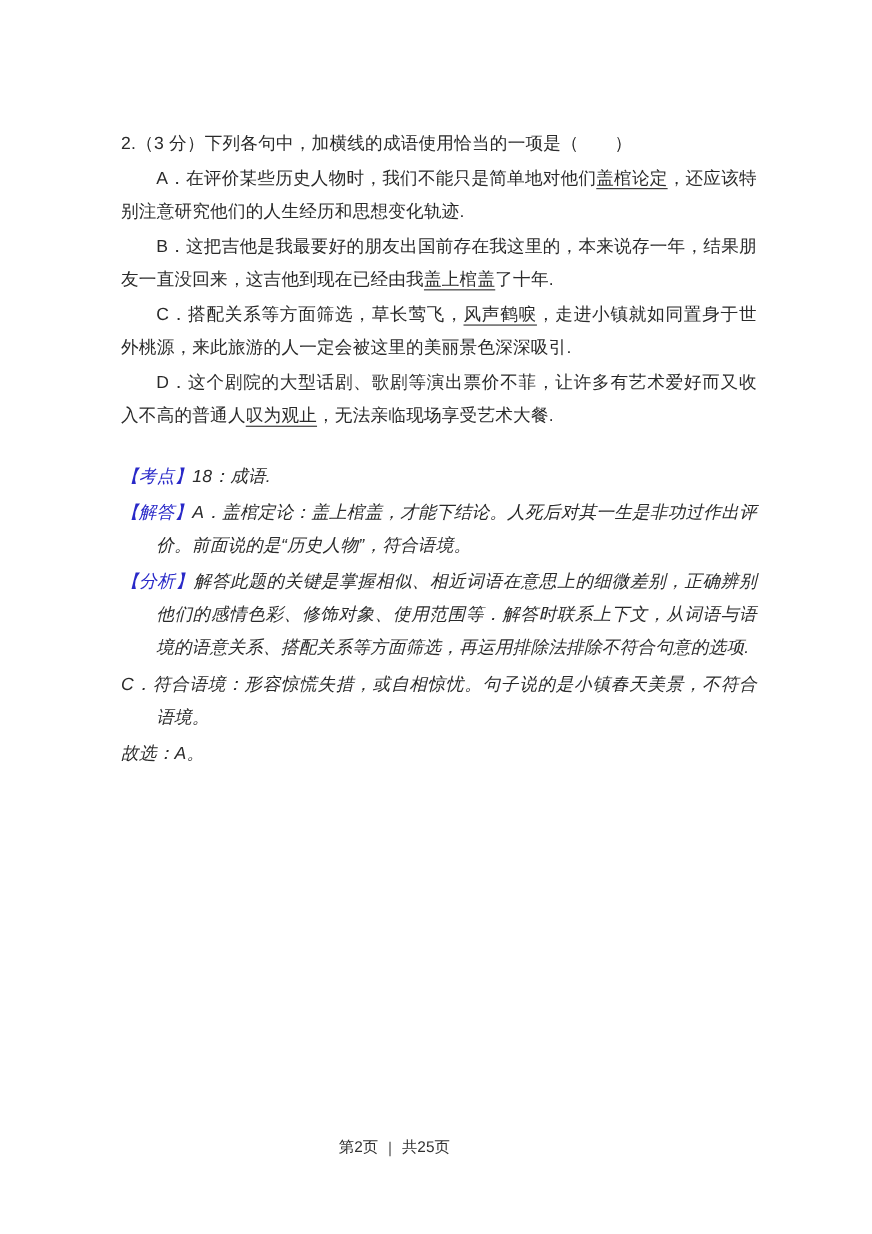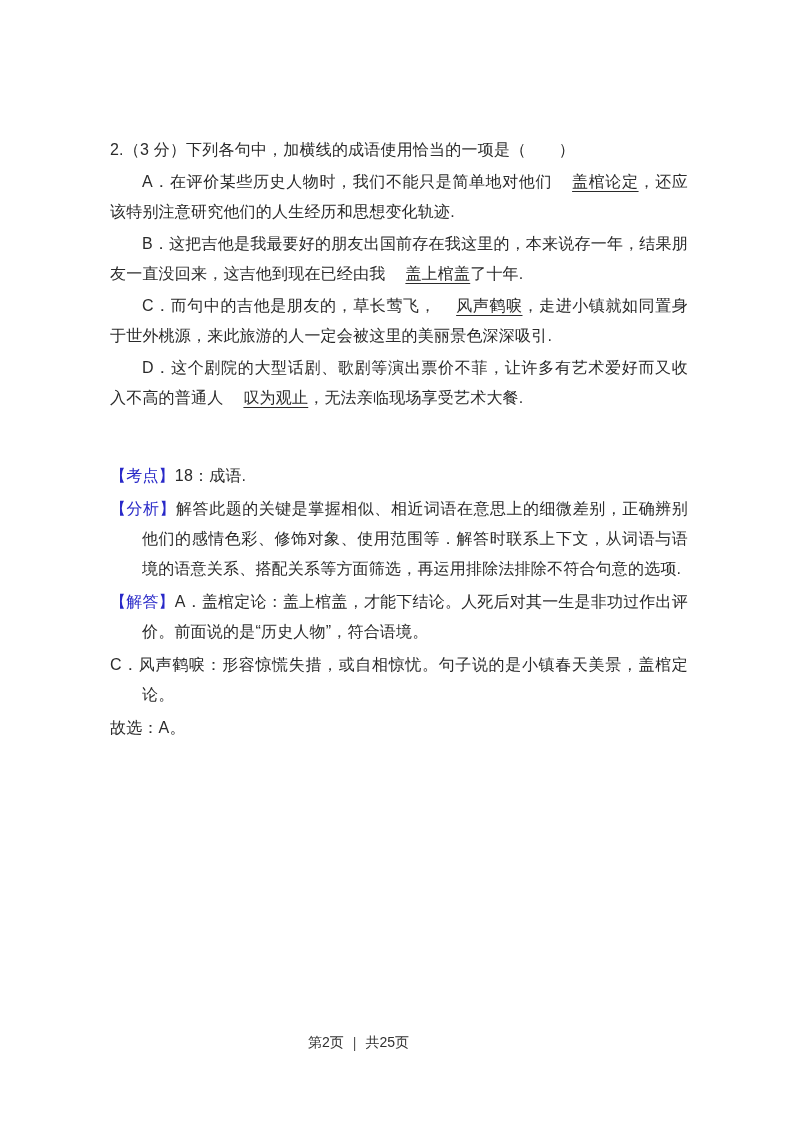--- a/index.html
+++ b/index.html
@@ -10,40 +10,39 @@
     color: #2a2a2a;
     position: relative;
     overflow: hidden;
   }
   .page {
     position: absolute; inset: 0;
     background: #ffffff;
   }
   .content {
     position: absolute;
-    left: 110px; top: 135px;
+    left: 110px; top: 116px;
     width: 578px;
     font-size: 16px;
     line-height: 30px;
     text-align: justify;
     letter-spacing: 0.2px;
   }
   p { margin: 0; }
   .q-stem { margin-bottom: 2px; }
   .opt { text-indent: 2em; margin-top: 2px; }
-  .answers { margin-top: 48px; }
+  .answers { margin-top: 25px; font-style: italic; }
   .hanging { padding-left: 2em; text-indent: -2em; margin-top: 3px; }
   .flush { margin-top: 3px; }
   .dianping { margin-top: 7px; }
   .sec-label { color: #2929c8; }
   .underlined {
     text-decoration: underline;
     text-underline-offset: 4px;
     text-decoration-thickness: 1px;
-    margin-left: 20px;
   }
   .footer {
     position: absolute;
     left: 0; right: 0; top: 1034px;
     display: flex;
     justify-content: center;
     align-items: center;
     gap: 9px;
     font-size: 14px;
     color: #2f2f2f;
@@ -57,40 +56,40 @@
 <div class="page">
 
   <div class="content">
 
     <p class="q-stem">2.（3 分）下列各句中，加横线的成语使用恰当的一项是（　　）</p>
 
     <p class="opt"><span>A．在评价某些历史人物时，我们不能只是简单地对他们</span><span class="underlined">盖棺论定</span><span>，还应该特别注意研究他们的人生经历和思想变化轨迹.</span></p>
 
     <p class="opt"><span>B．这把吉他是我最要好的朋友出国前存在我这里的，本来说存一年，结果朋友一直没回来，这吉他到现在已经由我</span><span class="underlined">盖上棺盖</span><span>了十年.</span></p>
 
-    <p class="opt"><span>C．而句中的吉他是朋友的，草长莺飞，</span><span class="underlined">风声鹤唳</span><span>，走进小镇就如同置身于世外桃源，来此旅游的人一定会被这里的美丽景色深深吸引.</span></p>
+    <p class="opt"><span>C．搭配关系等方面筛选，草长莺飞，</span><span class="underlined">风声鹤唳</span><span>，走进小镇就如同置身于世外桃源，来此旅游的人一定会被这里的美丽景色深深吸引.</span></p>
 
     <p class="opt"><span>D．这个剧院的大型话剧、歌剧等演出票价不菲，让许多有艺术爱好而又收入不高的普通人</span><span class="underlined">叹为观止</span><span>，无法亲临现场享受艺术大餐.</span></p>
 
     <section class="answers">
 
       <p class="hanging">
         <span class="sec-label">【考点】</span><span>18：成语.</span>
       </p>
 
       <p class="hanging">
+        <span class="sec-label">【解答】</span><span>A．盖棺定论：盖上棺盖，才能下结论。人死后对其一生是非功过作出评价。前面说的是“历史人物”，符合语境。</span>
+      </p>
+
+      <p class="hanging">
         <span class="sec-label">【分析】</span><span>解答此题的关键是掌握相似、相近词语在意思上的细微差别，正确辨别他们的感情色彩、修饰对象、使用范围等．解答时联系上下文，从词语与语境的语意关系、搭配关系等方面筛选，再运用排除法排除不符合句意的选项.</span>
       </p>
 
-      <p class="hanging">
-        <span class="sec-label">【解答】</span><span>A．盖棺定论：盖上棺盖，才能下结论。人死后对其一生是非功过作出评价。前面说的是“历史人物”，符合语境。</span>
-      </p>
 
-
-      <p class="hanging">C．风声鹤唳：形容惊慌失措，或自相惊忧。句子说的是小镇春天美景，盖棺定论。</p>
+      <p class="hanging">C．符合语境：形容惊慌失措，或自相惊忧。句子说的是小镇春天美景，不符合语境。</p>
 
 
       <p class="flush">故选：A。</p>
 
 
     </section>
   </div>
 
   <div class="footer">
     <span>第2页</span>

